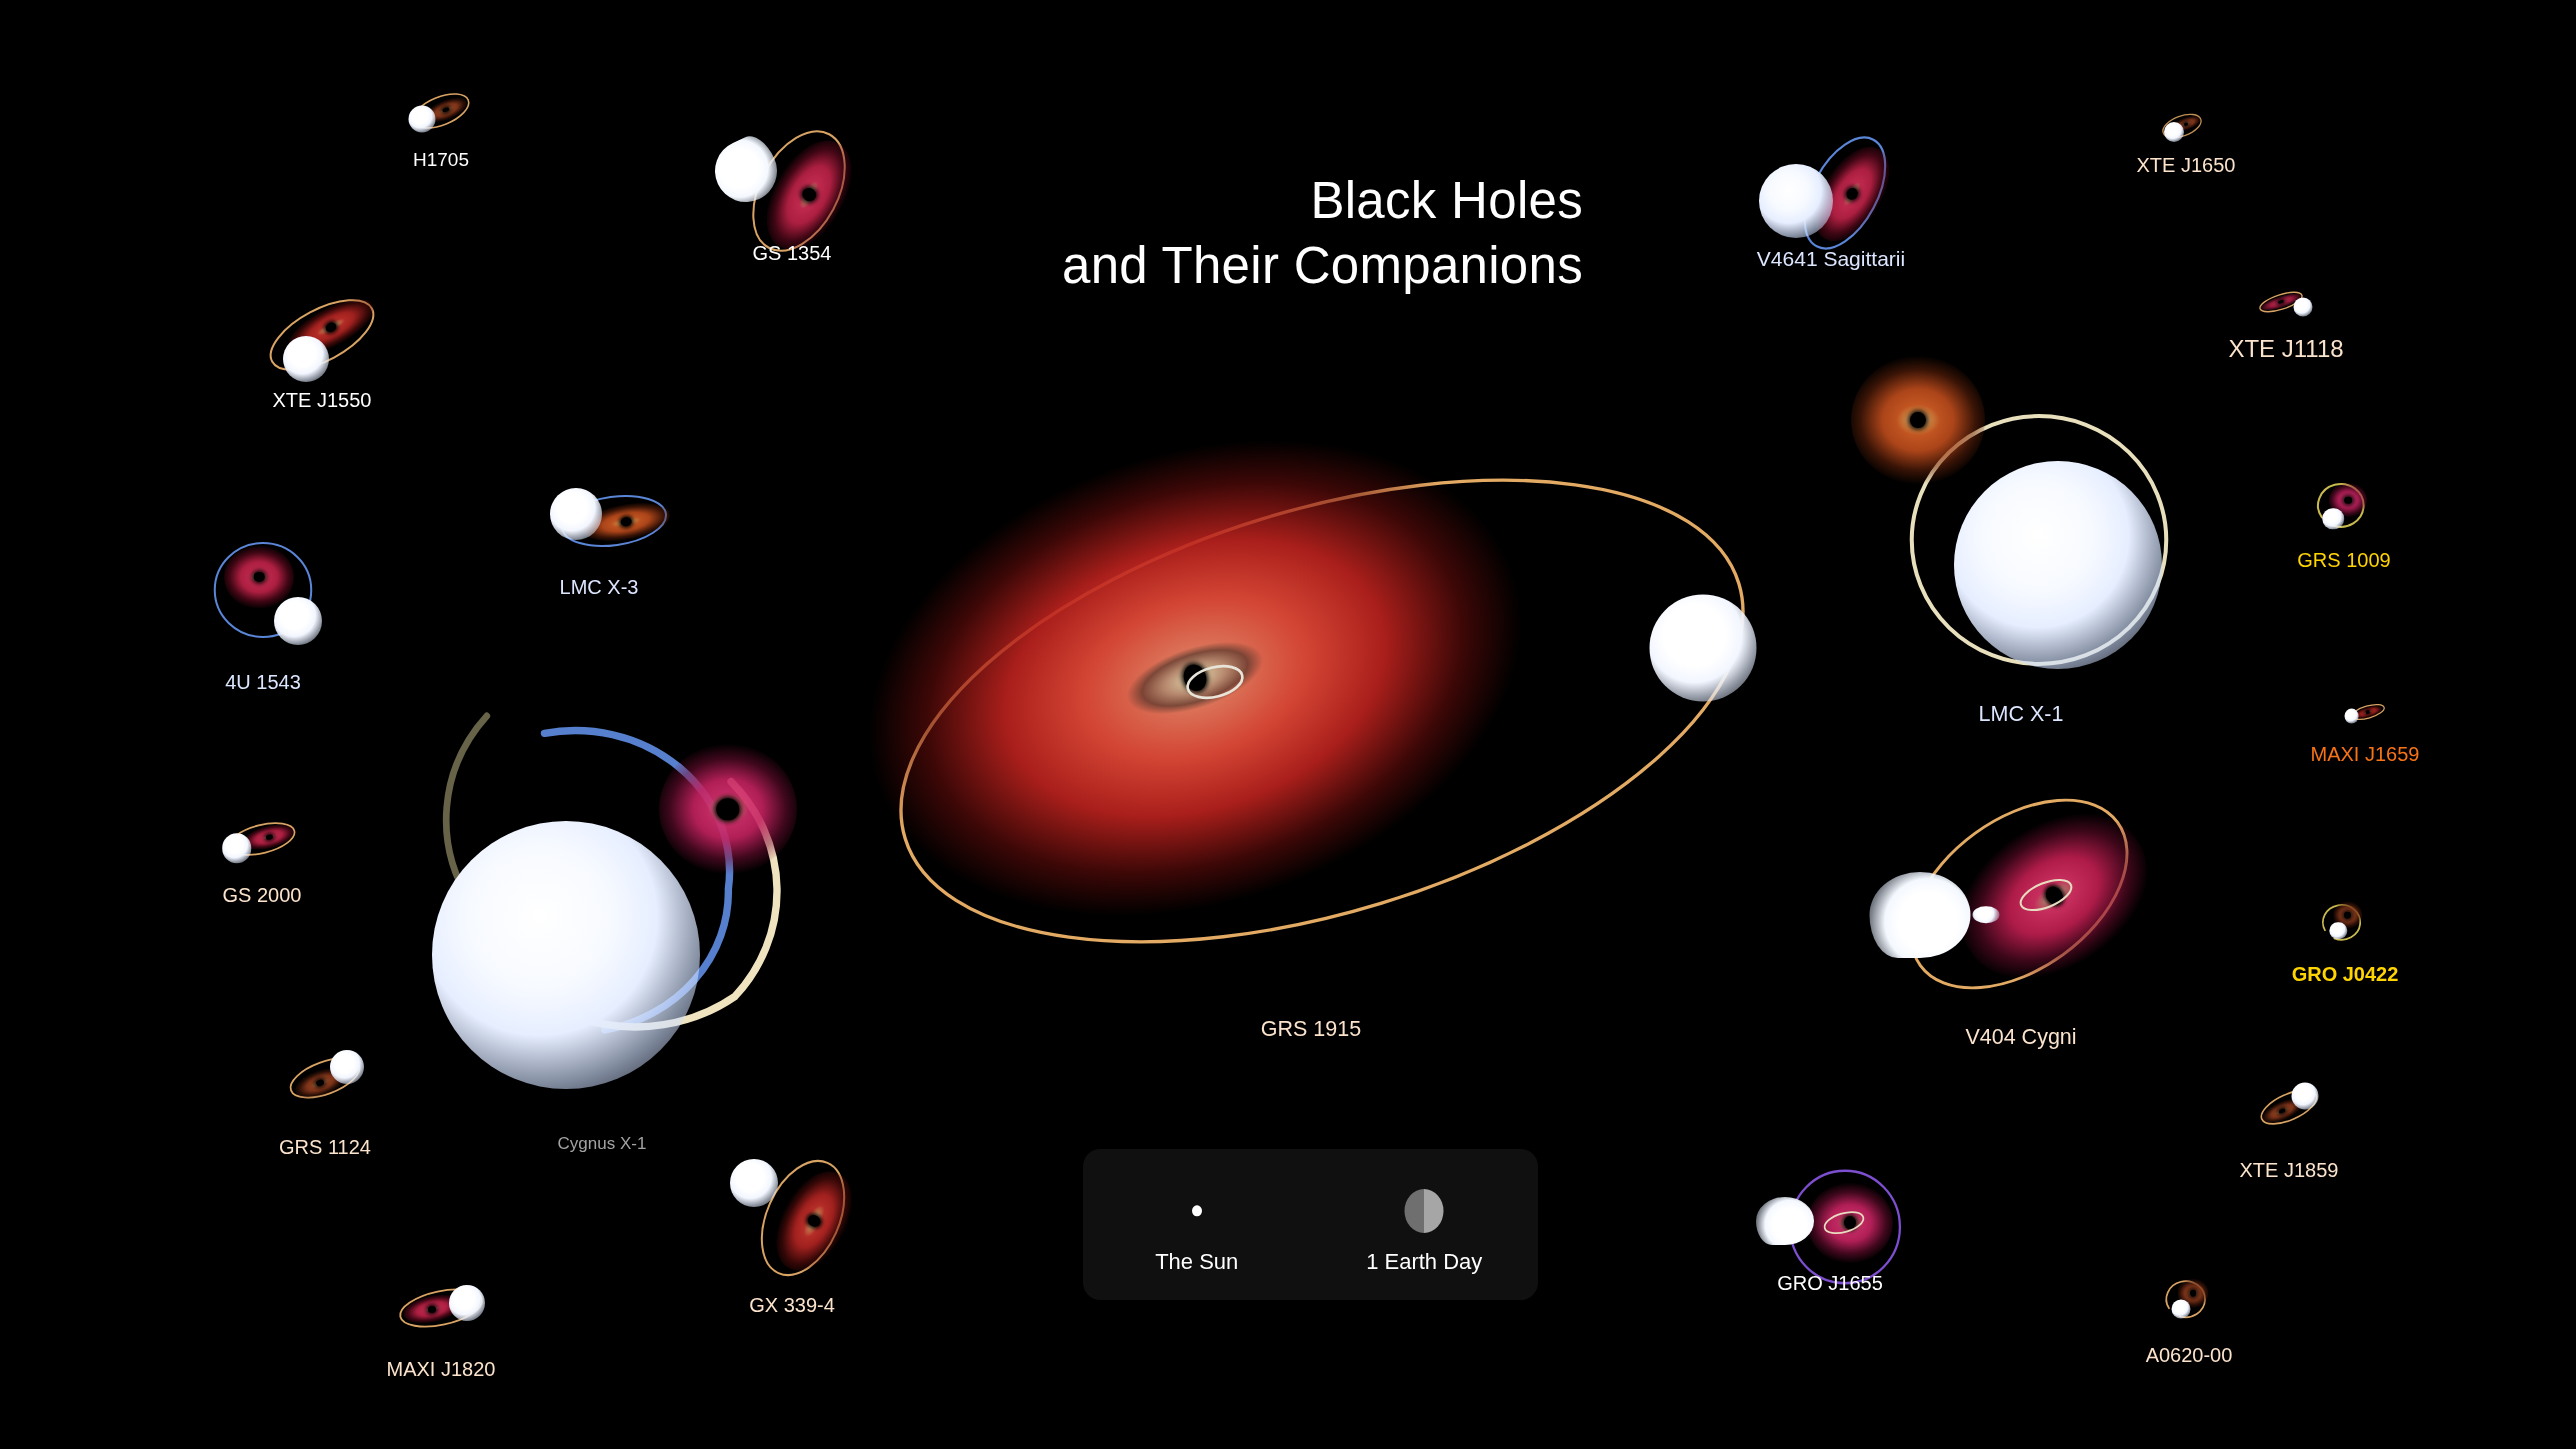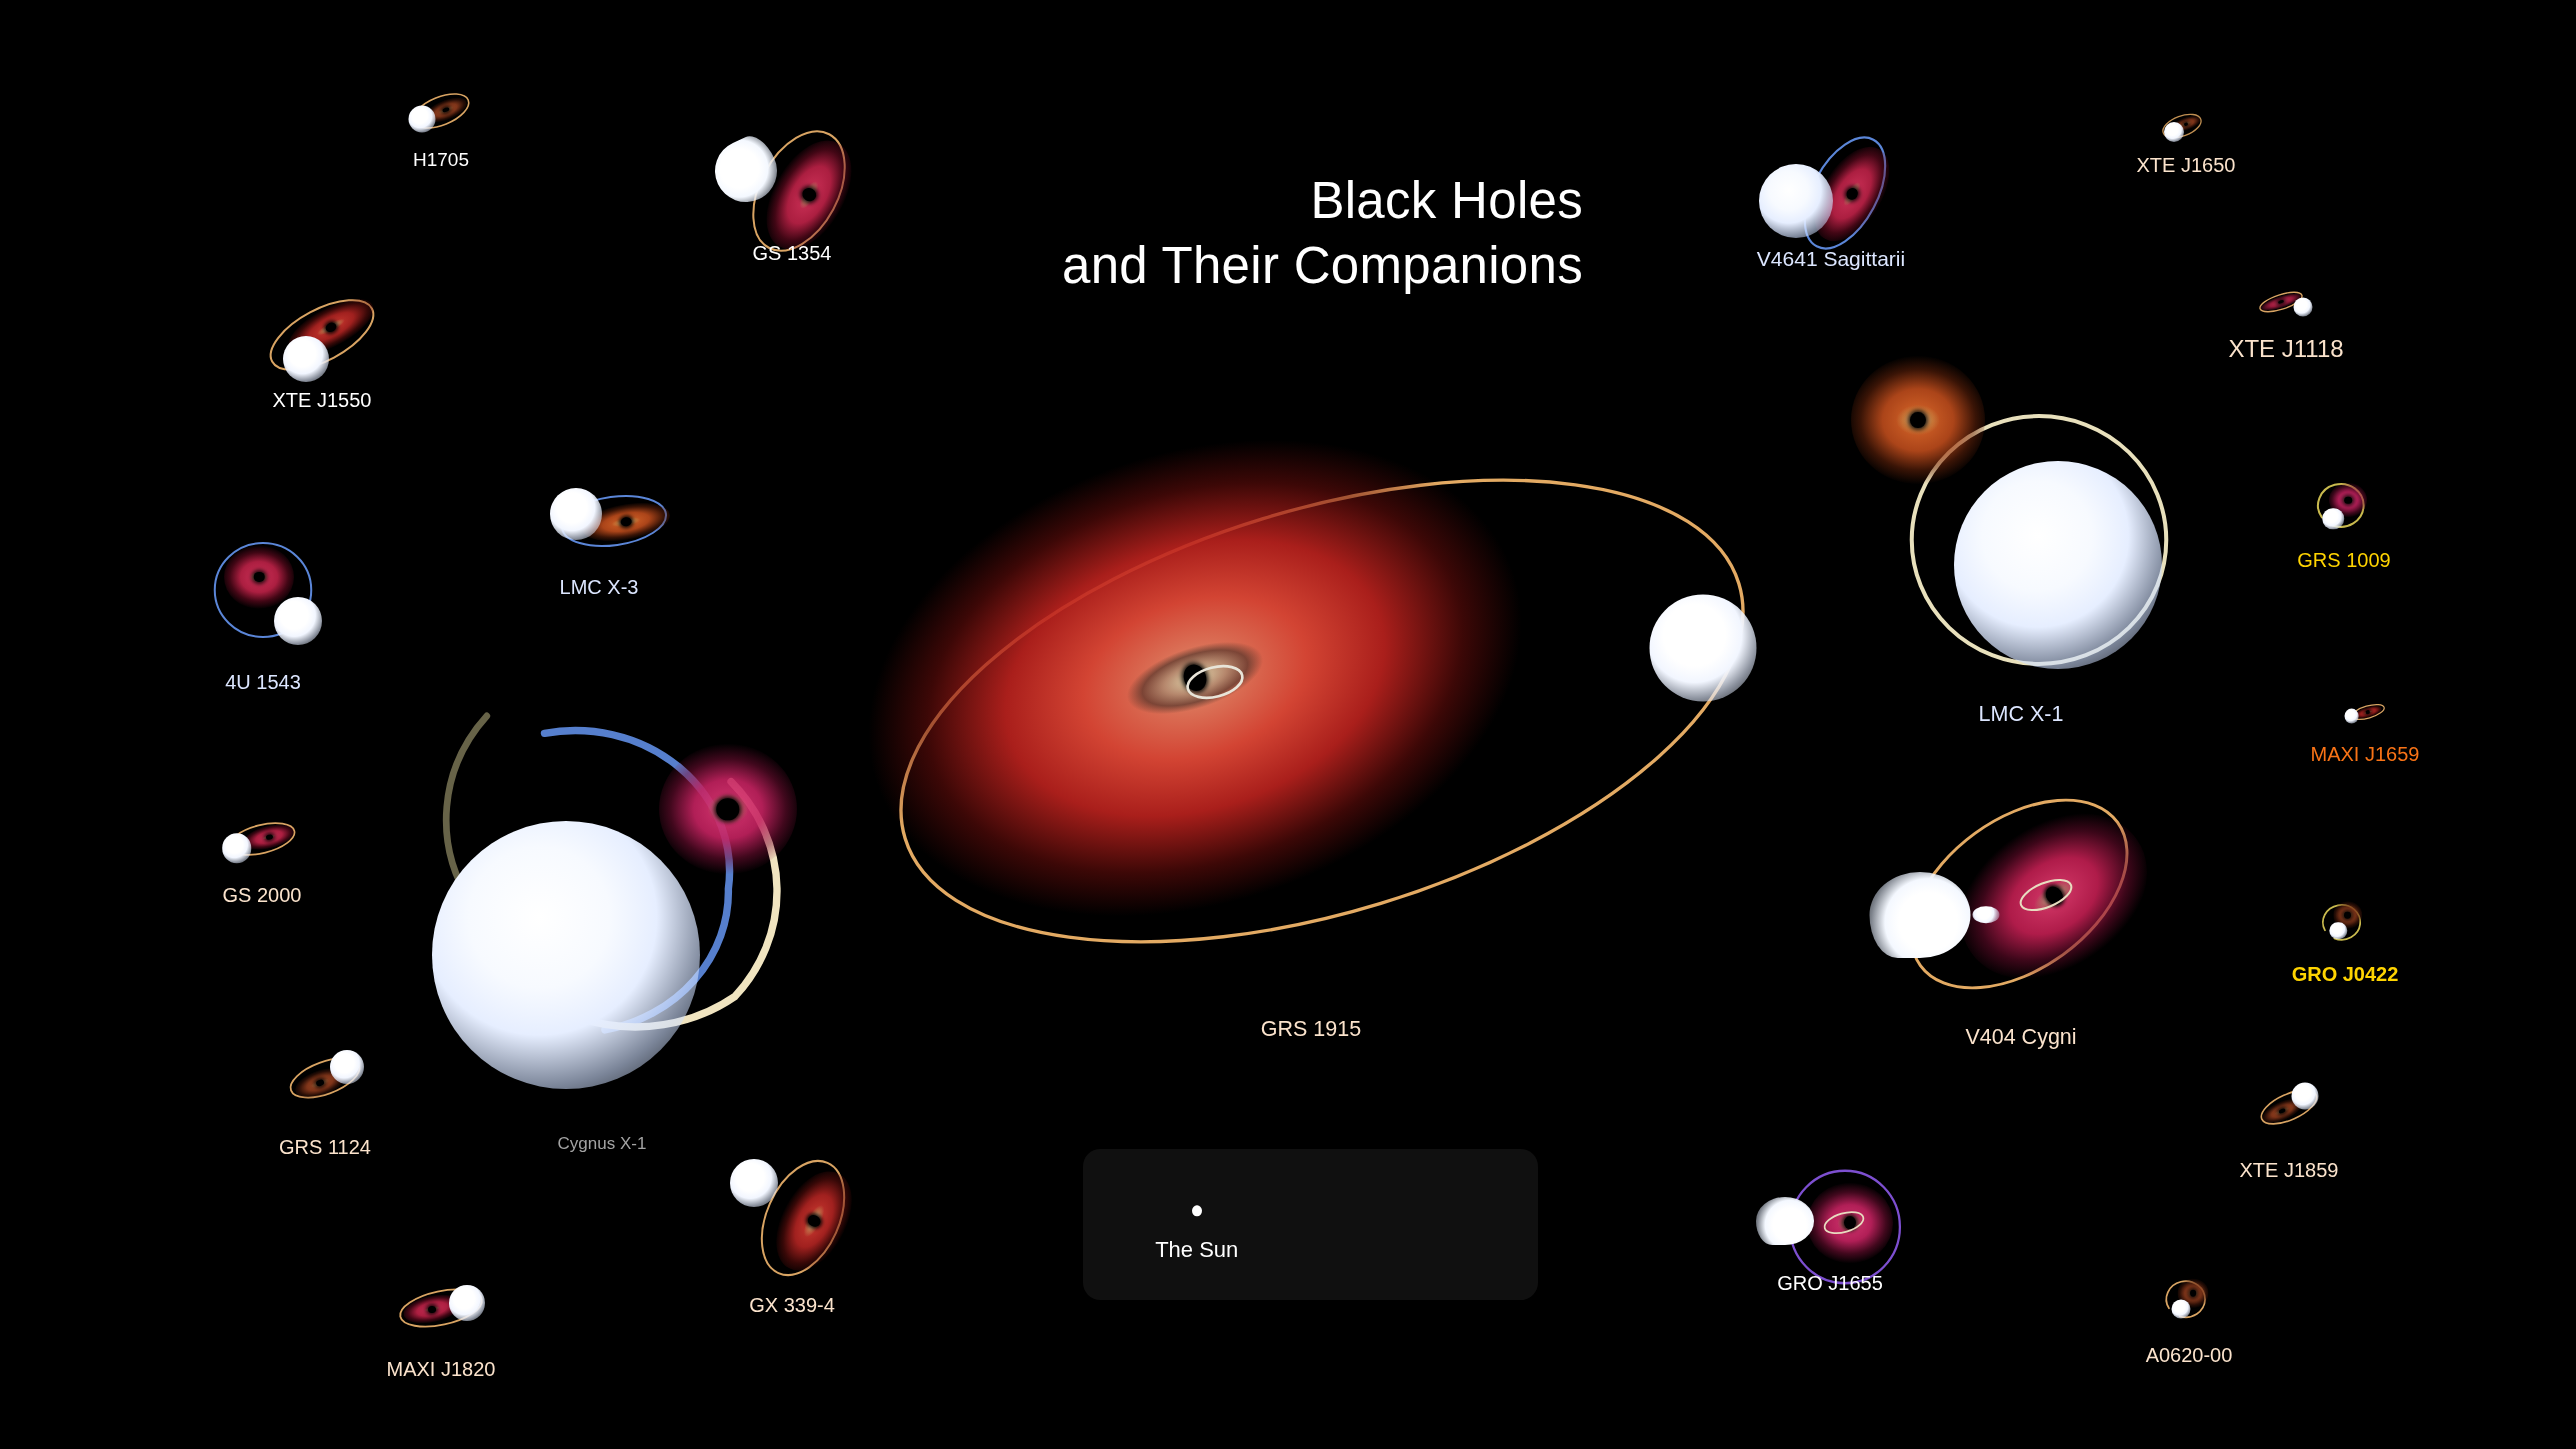--- a/index.html
+++ b/index.html
@@ -76,21 +76,21 @@
   
   .orbit{position:absolute;transform:translate(-50%,-50%);overflow:visible;}
 
   
   #legend{
     position:absolute;left:1083px;top:1149px;width:455px;height:151px;
     background:#101010;border-radius:17.4px;
   }
   #legend .cell{position:absolute;top:0;height:100%;}
   #legend .cap{
-    position:absolute;left:50%;transform:translateX(-50%);top:88px;
+    position:absolute;left:50%;transform:translateX(-50%);top:100px;
     color:#ffffff;font-size:22px;white-space:nowrap;
   }
   #sun-dot{
     position:absolute;left:50%;top:62px;transform:translate(-50%,-50%);
     width:10px;height:11.4px;border-radius:50%;background:#ffffff;
   }
   #earthday{
     position:absolute;left:50%;top:62px;transform:translate(-50%,-50%);
     width:39px;height:44px;border-radius:50%;
     background:linear-gradient(90deg,#6f6f6f 0%,#6f6f6f 49%,#a6a6a6 51%,#a6a6a6 100%);
@@ -321,16 +321,20 @@
     <div class="art disk brown" style="--rot:0deg;--bhw:22%;--bhh:24%;width:31px;height:29.5px;left:4px;top:-4px"></div>
     <div class="art star white" style="width:19px;height:19px;left:-8px;top:12px"></div>
   </div>
   <div class="lbl" style="left:2189px;top:1344px;color:#fbe3cc;font-size:20px">A0620-00</div>
 
   <div id="legend">
     <div class="cell" style="left:0;width:50%">
       <div id="sun-dot"></div>
       <div class="cap">The Sun</div>
     </div>
+    <div class="cell" style="left:50%;width:50%">
+      <div id="earthday"></div>
+      <div class="cap">1 Earth Day</div>
+    </div>
   </div>
 
 </div>
 
 
 </body></html>

